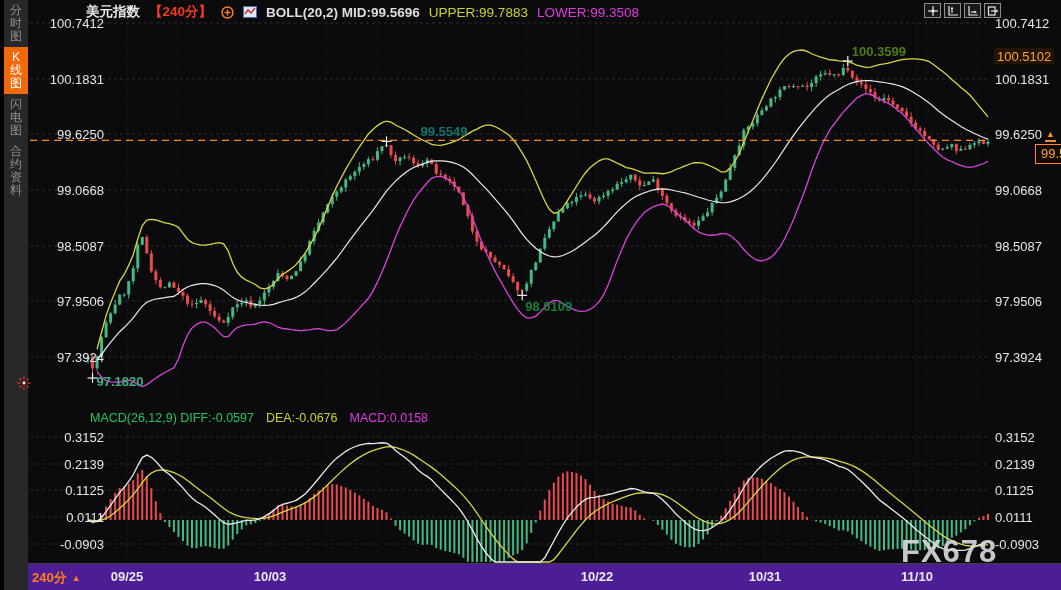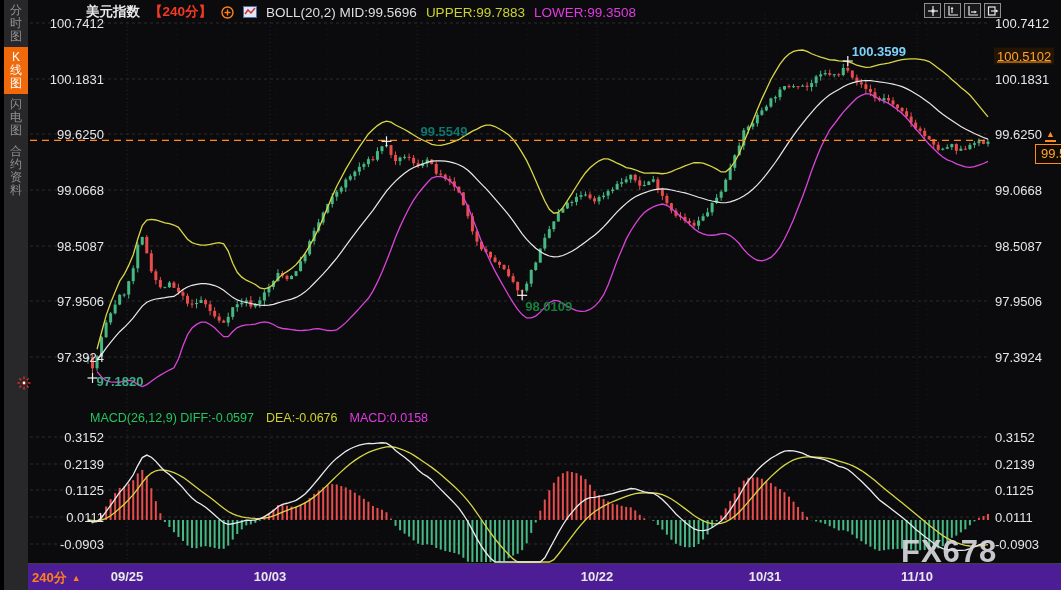--- a/index.html
+++ b/index.html
@@ -21,21 +21,21 @@
   .side-tab span{display:block;}
   .side-tab.active{background:#f06a0c;color:#ffffff;}
   #side-flash{position:absolute;left:17px;top:376px;width:14px;height:14px;}
   
   #header{
     position:absolute;left:86px;top:3px;height:18px;display:flex;align-items:center;gap:9px;
     font-size:13.5px;font-weight:700;white-space:nowrap;z-index:5;
   }
   .h-symbol{color:#e9e9eb;}
   .h-period{color:#f43a22;}
-  .h-boll{color:#dfdfe2;font-weight:400;}
+  .h-boll{color:#dfdfe2;font-weight:700;}
   .h-upper{color:#ccd22f;font-weight:400;}
   .h-lower{color:#e03ae0;font-weight:400;}
   .h-icon{display:inline-flex;align-items:center;}
   
   #toolbar{position:absolute;left:924px;top:3px;display:flex;gap:3px;z-index:6;}
   .tool-btn{
     width:17px;height:15px;border:1px solid #8d8d92;background:#18181b;
     display:flex;align-items:center;justify-content:center;cursor:pointer;box-sizing:border-box;
   }
   
@@ -880,21 +880,21 @@
     <div class="y-label y-right" style="top: 190px;">99.0668</div>
     <div class="y-label y-right" style="top: 246px;">98.5087</div>
     <div class="y-label y-right" style="top: 301px;">97.9506</div>
     <div class="y-label y-right" style="top: 357px;">97.3924</div>
     <div class="y-label y-right" style="top: 437px;">0.3152</div>
     <div class="y-label y-right" style="top: 464px;">0.2139</div>
     <div class="y-label y-right" style="top: 490px;">0.1125</div>
     <div class="y-label y-right" style="top: 517px;">0.0111</div>
     <div class="y-label y-right" style="top: 544px;">-0.0903</div>
   </div>
-<div id="high-label" style="top: 56px; text-decoration: underline;">100.5102</div>
+<div id="high-label" style="top: 56px;">100.5102</div>
 <div id="price-badge">99.5637</div>
 <div id="price-arrow">▲</div>
 
 <div id="macd-header">
   <span class="m-main">MACD(26,12,9) DIFF:-0.0597</span>
   <span class="m-dea">DEA:-0.0676</span>
   <span class="m-macd">MACD:0.0158</span>
 </div>
 
 <div id="bottom-bar">
@@ -906,16 +906,16 @@
     <div class="date-label" style="left: 242px;">10/03</div>
     <div class="date-label" style="left: 569px;">10/22</div>
     <div class="date-label" style="left: 737px;">10/31</div>
     <div class="date-label" style="left: 889px;">11/10</div>
   </div>
 
 <div id="annotations">
     <div class="annotation" style="left: 96.5226px; top: 373.985px; color: rgb(63, 174, 133);">97.1820</div>
     <div class="annotation" style="left: 393.492px; top: 124.318px; color: #0f766e; margin-left: 27px;">99.5549</div>
     <div class="annotation" style="left: 525.171px; top: 299.313px; color: #15803d;">98.0109</div>
-    <div class="annotation" style="left: 851.799px; top: 44.0298px; color: #7dd3fc; text-align: right;">100.3599</div>
+    <div class="annotation" style="left: 851.799px; top: 44.0298px; color: #4d7c0f; text-align: right;">100.3599</div>
   </div>
 
 <div id="watermark">FX678</div>
 
 </body></html>

